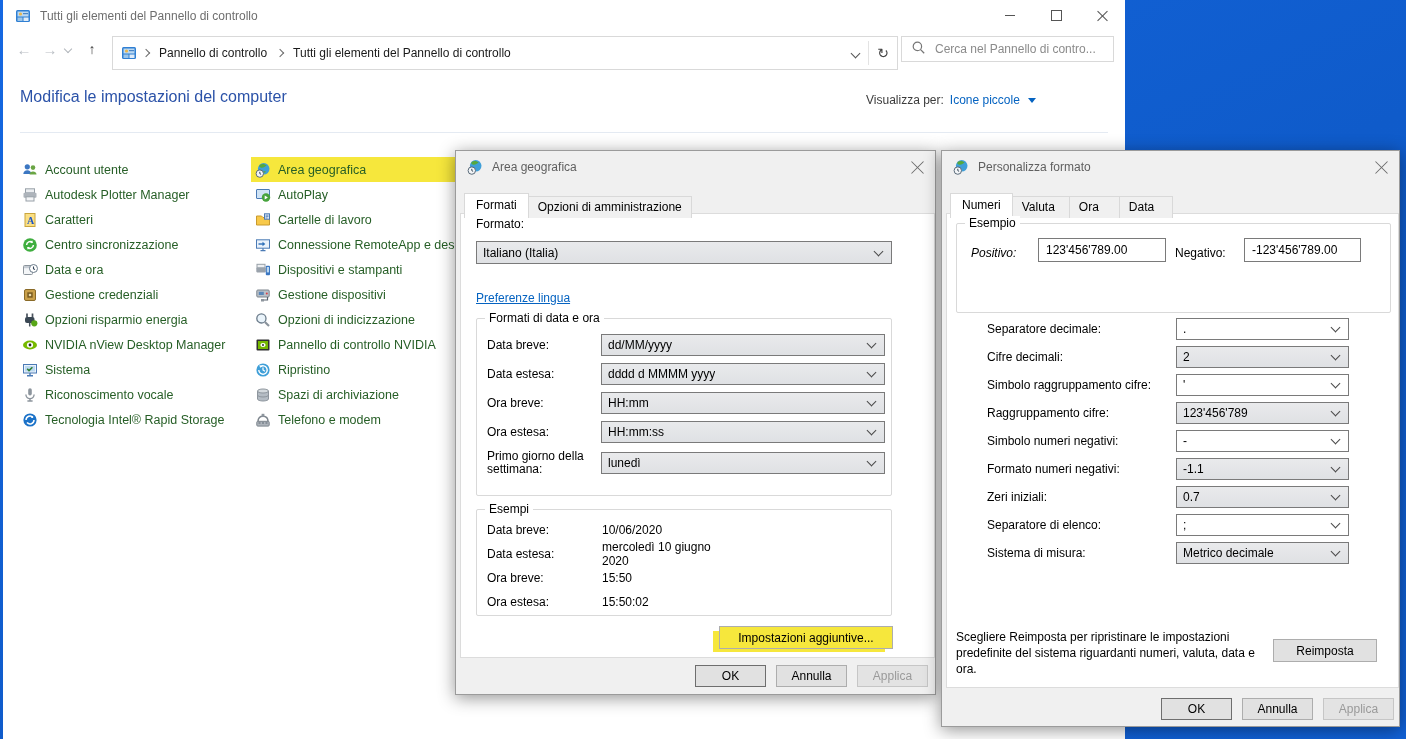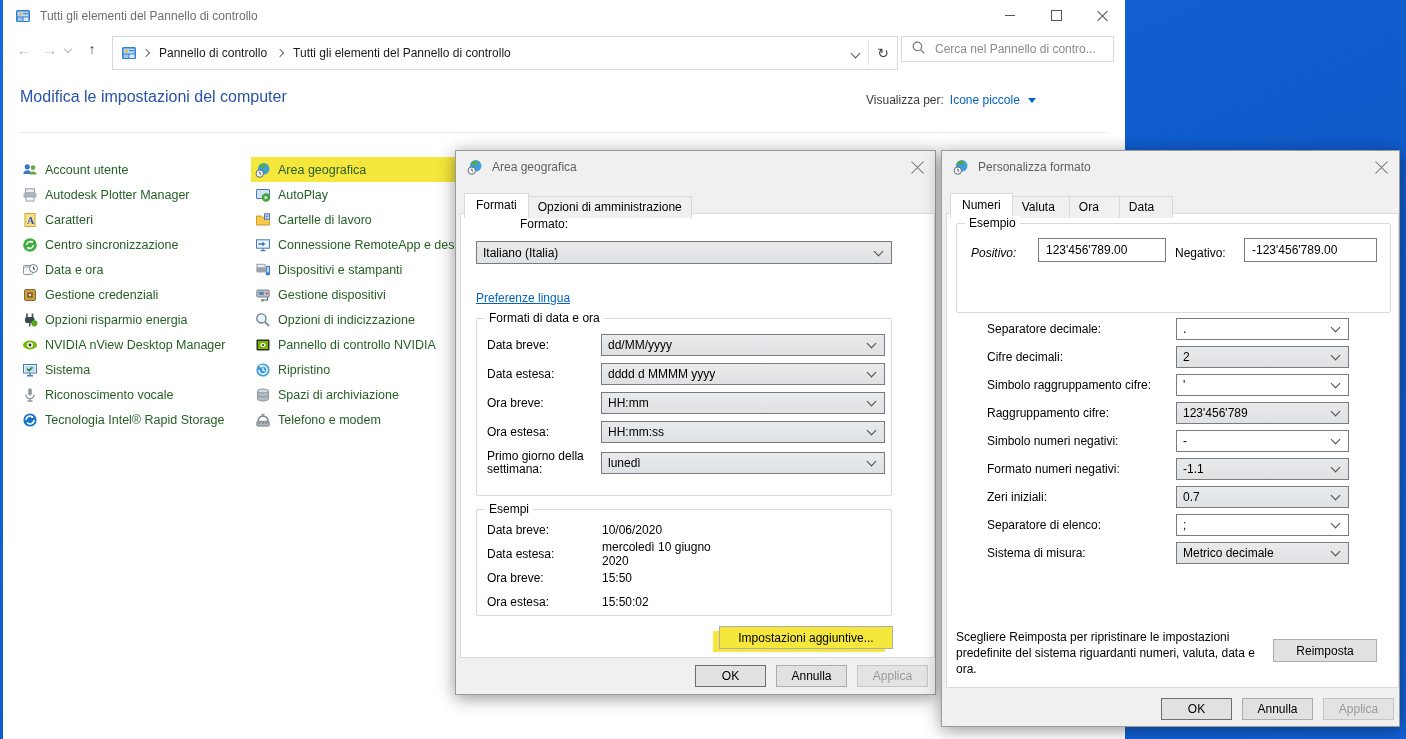--- a/index.html
+++ b/index.html
@@ -427,21 +427,21 @@
     <span class="dttl">Area geografica</span>
     <span class="dlg-close"></span>
   </div>
 
   <div class="tabstrip">
     <span class="tab active">Formati</span>
     <span class="tab">Opzioni di amministrazione</span>
   </div>
   <div class="tabpage" style="left:4px;top:62px;width:473px;height:443px;"></div>
 
-  <div style="position:absolute;left:20px;top:66px;z-index:5;margin-left:44px;" class="flabel">Formato:</div>
+  <div style="position:absolute;left:20px;top:66px;z-index:5;" class="flabel">Formato:</div>
   <div class="combo" style="position:absolute;left:20px;top:90px;width:416px;height:23px;z-index:5;">
     <span class="ctext">Italiano (Italia)</span>
       <span class="cv"></span>
   </div>
 
   <a class="link" style="position:absolute;left:20px;top:140px;z-index:5;">Preferenze lingua</a>
 
   <div class="group" style="left:20px;top:167px;width:414px;height:176px;z-index:5;background:#fff;">
     <span class="gtitle">Formati di data e ora</span>
     <div style="position:absolute;left:10px;top:15px;right:6px;">
@@ -534,21 +534,21 @@
     <span class="tab" style="padding-right:20px;">Ora</span>
     <span class="tab" style="padding-right:18px;">Data</span>
   </div>
   <div class="tabpage" style="left:4px;top:62px;width:451px;height:473px;"></div>
 
   <div class="group" style="left:14px;top:72px;width:433px;height:88px;z-index:5;background:#fff;">
     <span class="gtitle">Esempio</span>
     <span class="flabel" style="position:absolute;left:14px;top:22px;font-style:italic;">Positivo:</span>
     <div class="tbox" style="position:absolute;left:81px;top:14px;width:128px;height:24px;">123'456'789.00</div>
     <span class="flabel" style="position:absolute;left:218px;top:22px;">Negativo:</span>
-    <div class="tbox" style="position:absolute;left:287px;top:14px;width:133px;height:24px;">-123'456'789.00</div>
+    <div class="tbox" style="position:absolute;left:287px;top:14px;width:117px;height:24px;">-123'456'789.00</div>
   </div>
 
   <div style="position:absolute;left:45px;top:167px;z-index:5;">
     <div class="cfrow">
       <span class="flabel">Separatore decimale:</span>
       <div class="combo white">
           <span class="ctext">.</span>
           <span class="cv"></span>
         </div>
     </div>

